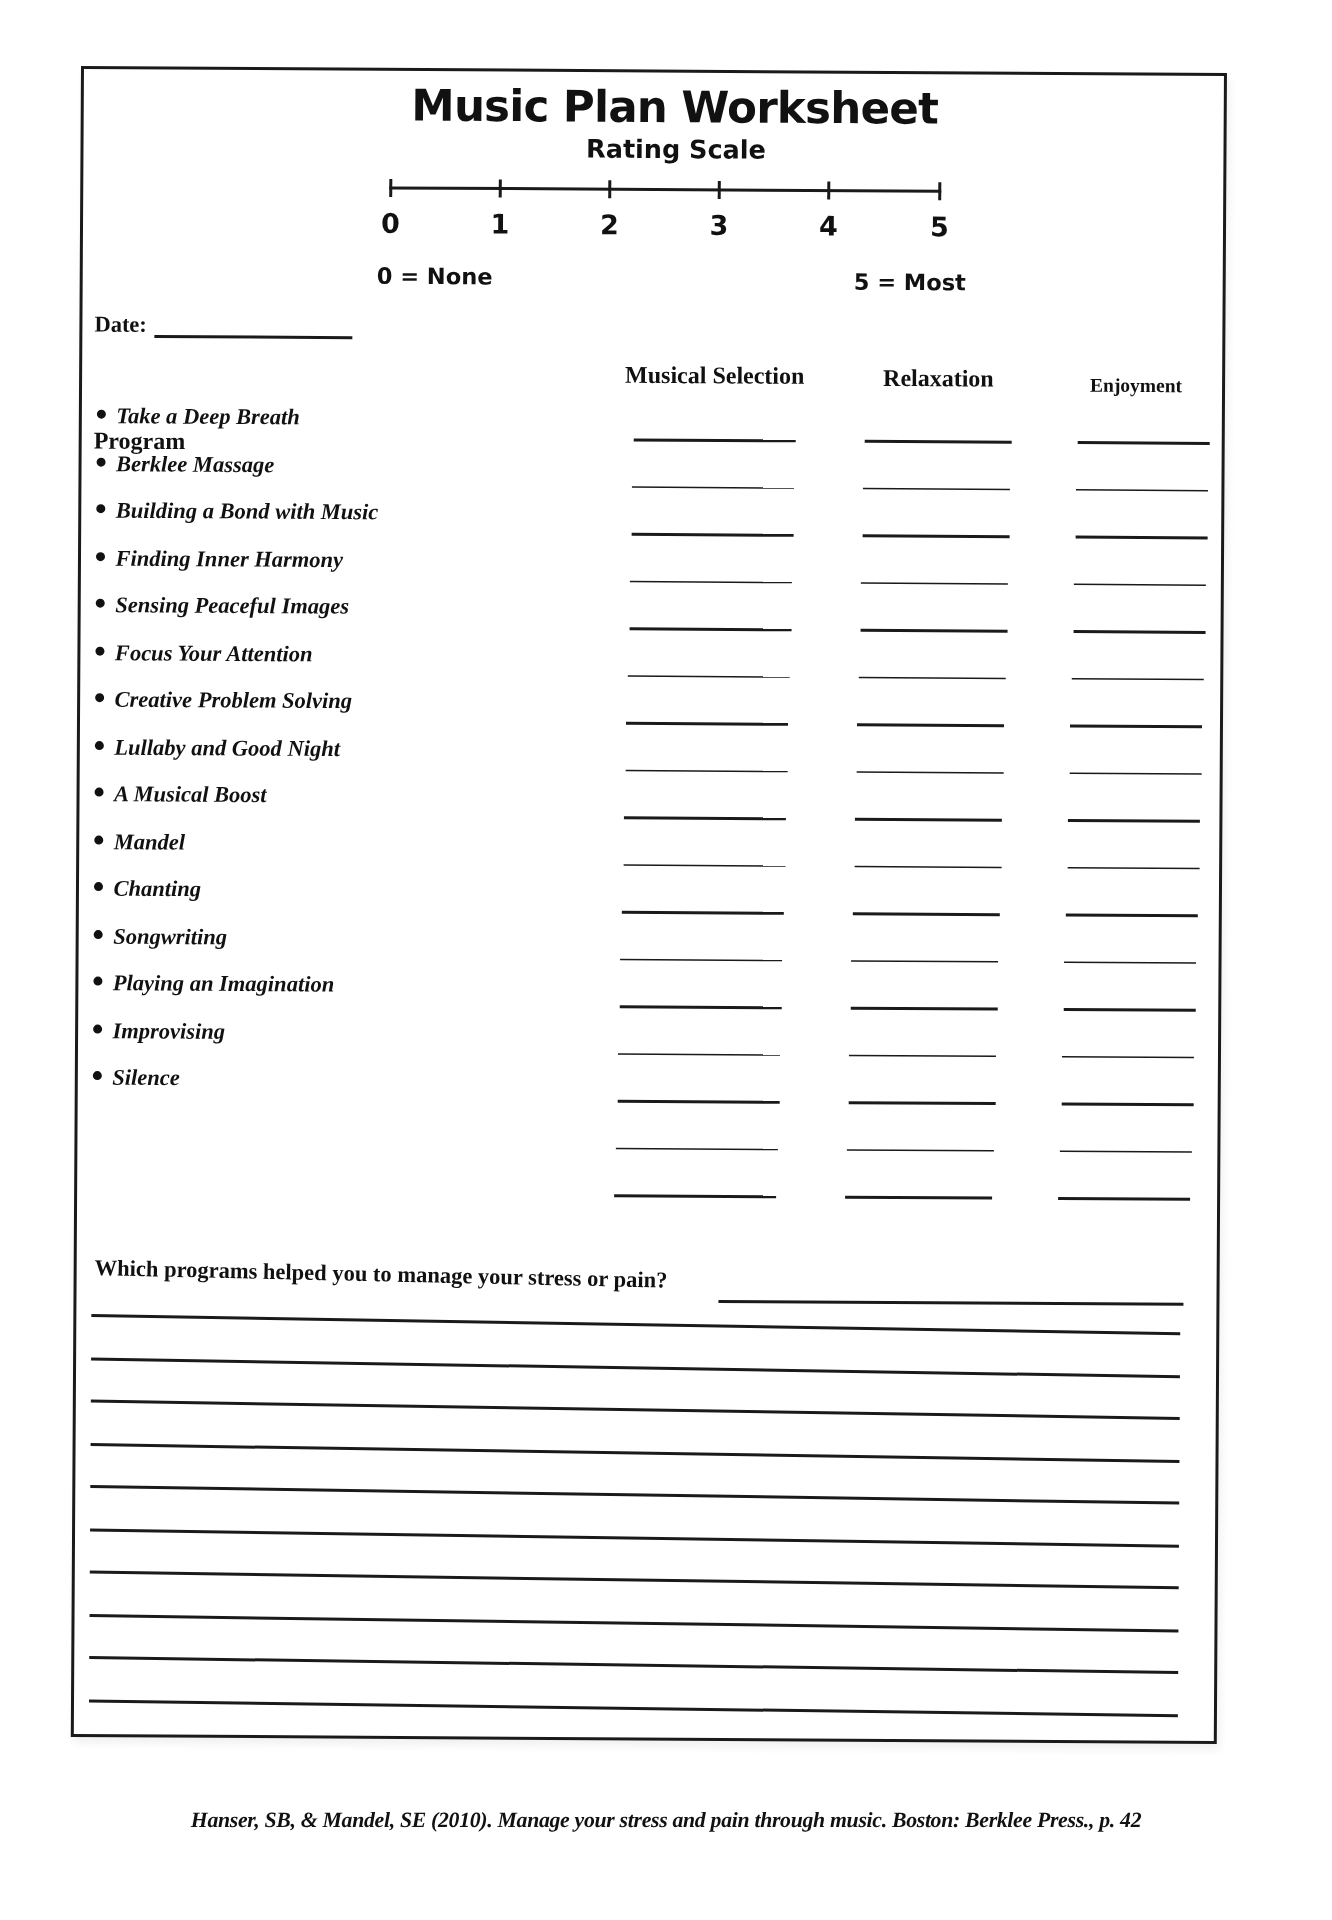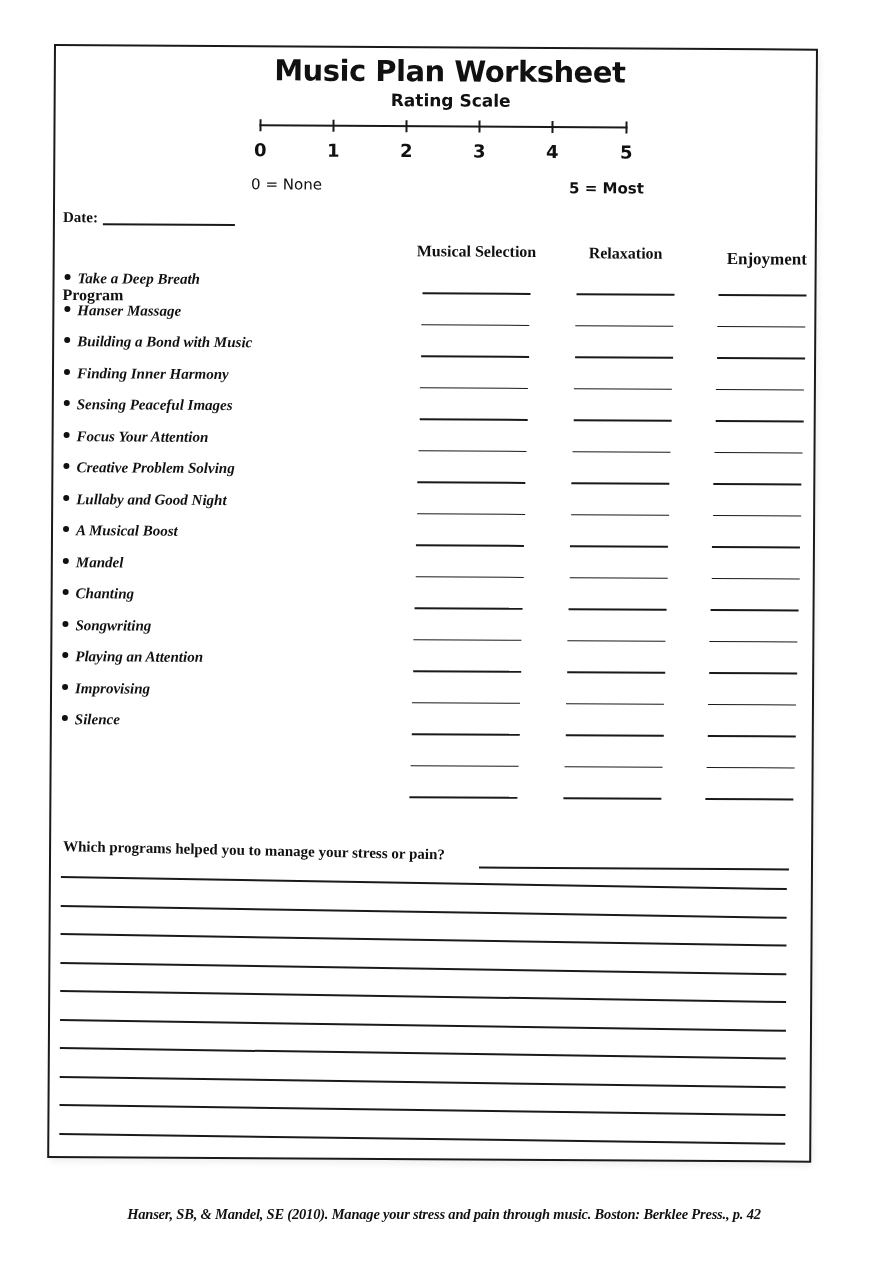--- a/index.html
+++ b/index.html
@@ -17,21 +17,21 @@
     }
     .subtitle {
       position: absolute; left: 0; right: 0; top: 42px; text-align: center;
       font-family: "DejaVu Sans", sans-serif; font-weight: bold; font-size: 17px;
       padding-left: 30px;
     }
     .scale { position: absolute; left: 200px; top: 72px; width: 376px; height: 70px; }
     .scale-line { position: absolute; left: 4px; right: 4px; top: 5px; height: 2px; background: #1a1a1a; }
     .tick { position: absolute; top: 0; width: 2px; height: 12px; background: #1a1a1a; }
     .tick-label { position: absolute; top: 20px; font-family: "DejaVu Sans", sans-serif; font-weight: bold; font-size: 18px; transform: translateX(-50%); }
-    .scale-min { position: absolute; left: 196px; top: 128px; font-family: "DejaVu Sans", sans-serif; font-weight: normal; font-size: 15px; }
+    .scale-min { position: absolute; left: 196px; top: 128px; font-family: "DejaVu Sans", sans-serif; font-weight: bold; font-size: 15px; }
     .scale-max { position: absolute; left: 514px; top: 130px; font-family: "DejaVu Sans", sans-serif; font-weight: bold; font-size: 15px; }
     .date { position: absolute; left: 8px; top: 163px; font-weight: bold; font-size: 15px; }
     .date-line { position: absolute; left: 48px; top: 177px; width: 132px; height: 1.5px; background: #1a1a1a; }
     .col-head { position: absolute; font-weight: bold; font-size: 16px; }
     .program-list { position: absolute; left: 10px; top: 224px; }
     .program-item { position: relative; height: 31.5px; font-style: italic; font-weight: bold; font-size: 15px; white-space: nowrap; }
     .bullet { display: inline-block; width: 6px; height: 6px; border-radius: 50%; background: #111; margin-right: 7px; vertical-align: 3px; }
     .blank { position: absolute; height: 1.6px; background: #1a1a1a; }
     .question { position: absolute; left: 12px; top: 792px; font-weight: bold; font-size: 15px; white-space: nowrap; transform: rotate(0.9deg); transform-origin: left center; }
     .q-line { position: absolute; left: 428px; top: 818px; width: 310px; height: 1.5px; background: #1a1a1a; }
@@ -65,36 +65,36 @@
   </div>
   <div class="scale-min">0 = None</div>
   <div class="scale-max">5 = Most</div>
 
   <div class="date">Date:</div>
   <div class="date-line"></div>
 
   <div class="col-head" style="left:8px; top:196px;margin-top:44px;">Program</div>
   <div class="col-head" style="left:362px; top:194px;">Musical Selection</div>
   <div class="col-head" style="left:534px; top:195px;">Relaxation</div>
-  <div class="col-head" style="left:672px; top:199px; font-size:17px;">Enjoyment</div>
+  <div class="col-head" style="left:672px; top:199px; font-size:13px;">Enjoyment</div>
 
   <div class="program-list">
     <div class="program-item"><span class="bullet"></span><span>Take a Deep Breath</span></div>
-    <div class="program-item"><span class="bullet"></span><span>Hanser Massage</span></div>
+    <div class="program-item"><span class="bullet"></span><span>Berklee Massage</span></div>
     <div class="program-item"><span class="bullet"></span><span>Building a Bond with Music</span></div>
     <div class="program-item"><span class="bullet"></span><span>Finding Inner Harmony</span></div>
     <div class="program-item"><span class="bullet"></span><span>Sensing Peaceful Images</span></div>
     <div class="program-item"><span class="bullet"></span><span>Focus Your Attention</span></div>
     <div class="program-item"><span class="bullet"></span><span>Creative Problem Solving</span></div>
     <div class="program-item"><span class="bullet"></span><span>Lullaby and Good Night</span></div>
     <div class="program-item"><span class="bullet"></span><span>A Musical Boost</span></div>
     <div class="program-item"><span class="bullet"></span><span>Mandel</span></div>
     <div class="program-item"><span class="bullet"></span><span>Chanting</span></div>
     <div class="program-item"><span class="bullet"></span><span>Songwriting</span></div>
-    <div class="program-item"><span class="bullet"></span><span>Playing an Attention</span></div>
+    <div class="program-item"><span class="bullet"></span><span>Playing an Imagination</span></div>
     <div class="program-item"><span class="bullet"></span><span>Improvising</span></div>
     <div class="program-item"><span class="bullet"></span><span>Silence</span></div>
   </div>
 
   <div id="rating-blanks">
       <div class="blank" style="left: 368px; top: 244px; width: 108px;"></div>
       <div class="blank" style="left: 522px; top: 244px; width: 98px;"></div>
       <div class="blank" style="left: 664px; top: 244px; width: 88px;"></div>
       <div class="blank" style="left: 367.4px; top: 275.5px; width: 108px;"></div>
       <div class="blank" style="left: 521.4px; top: 275.5px; width: 98px;"></div>

